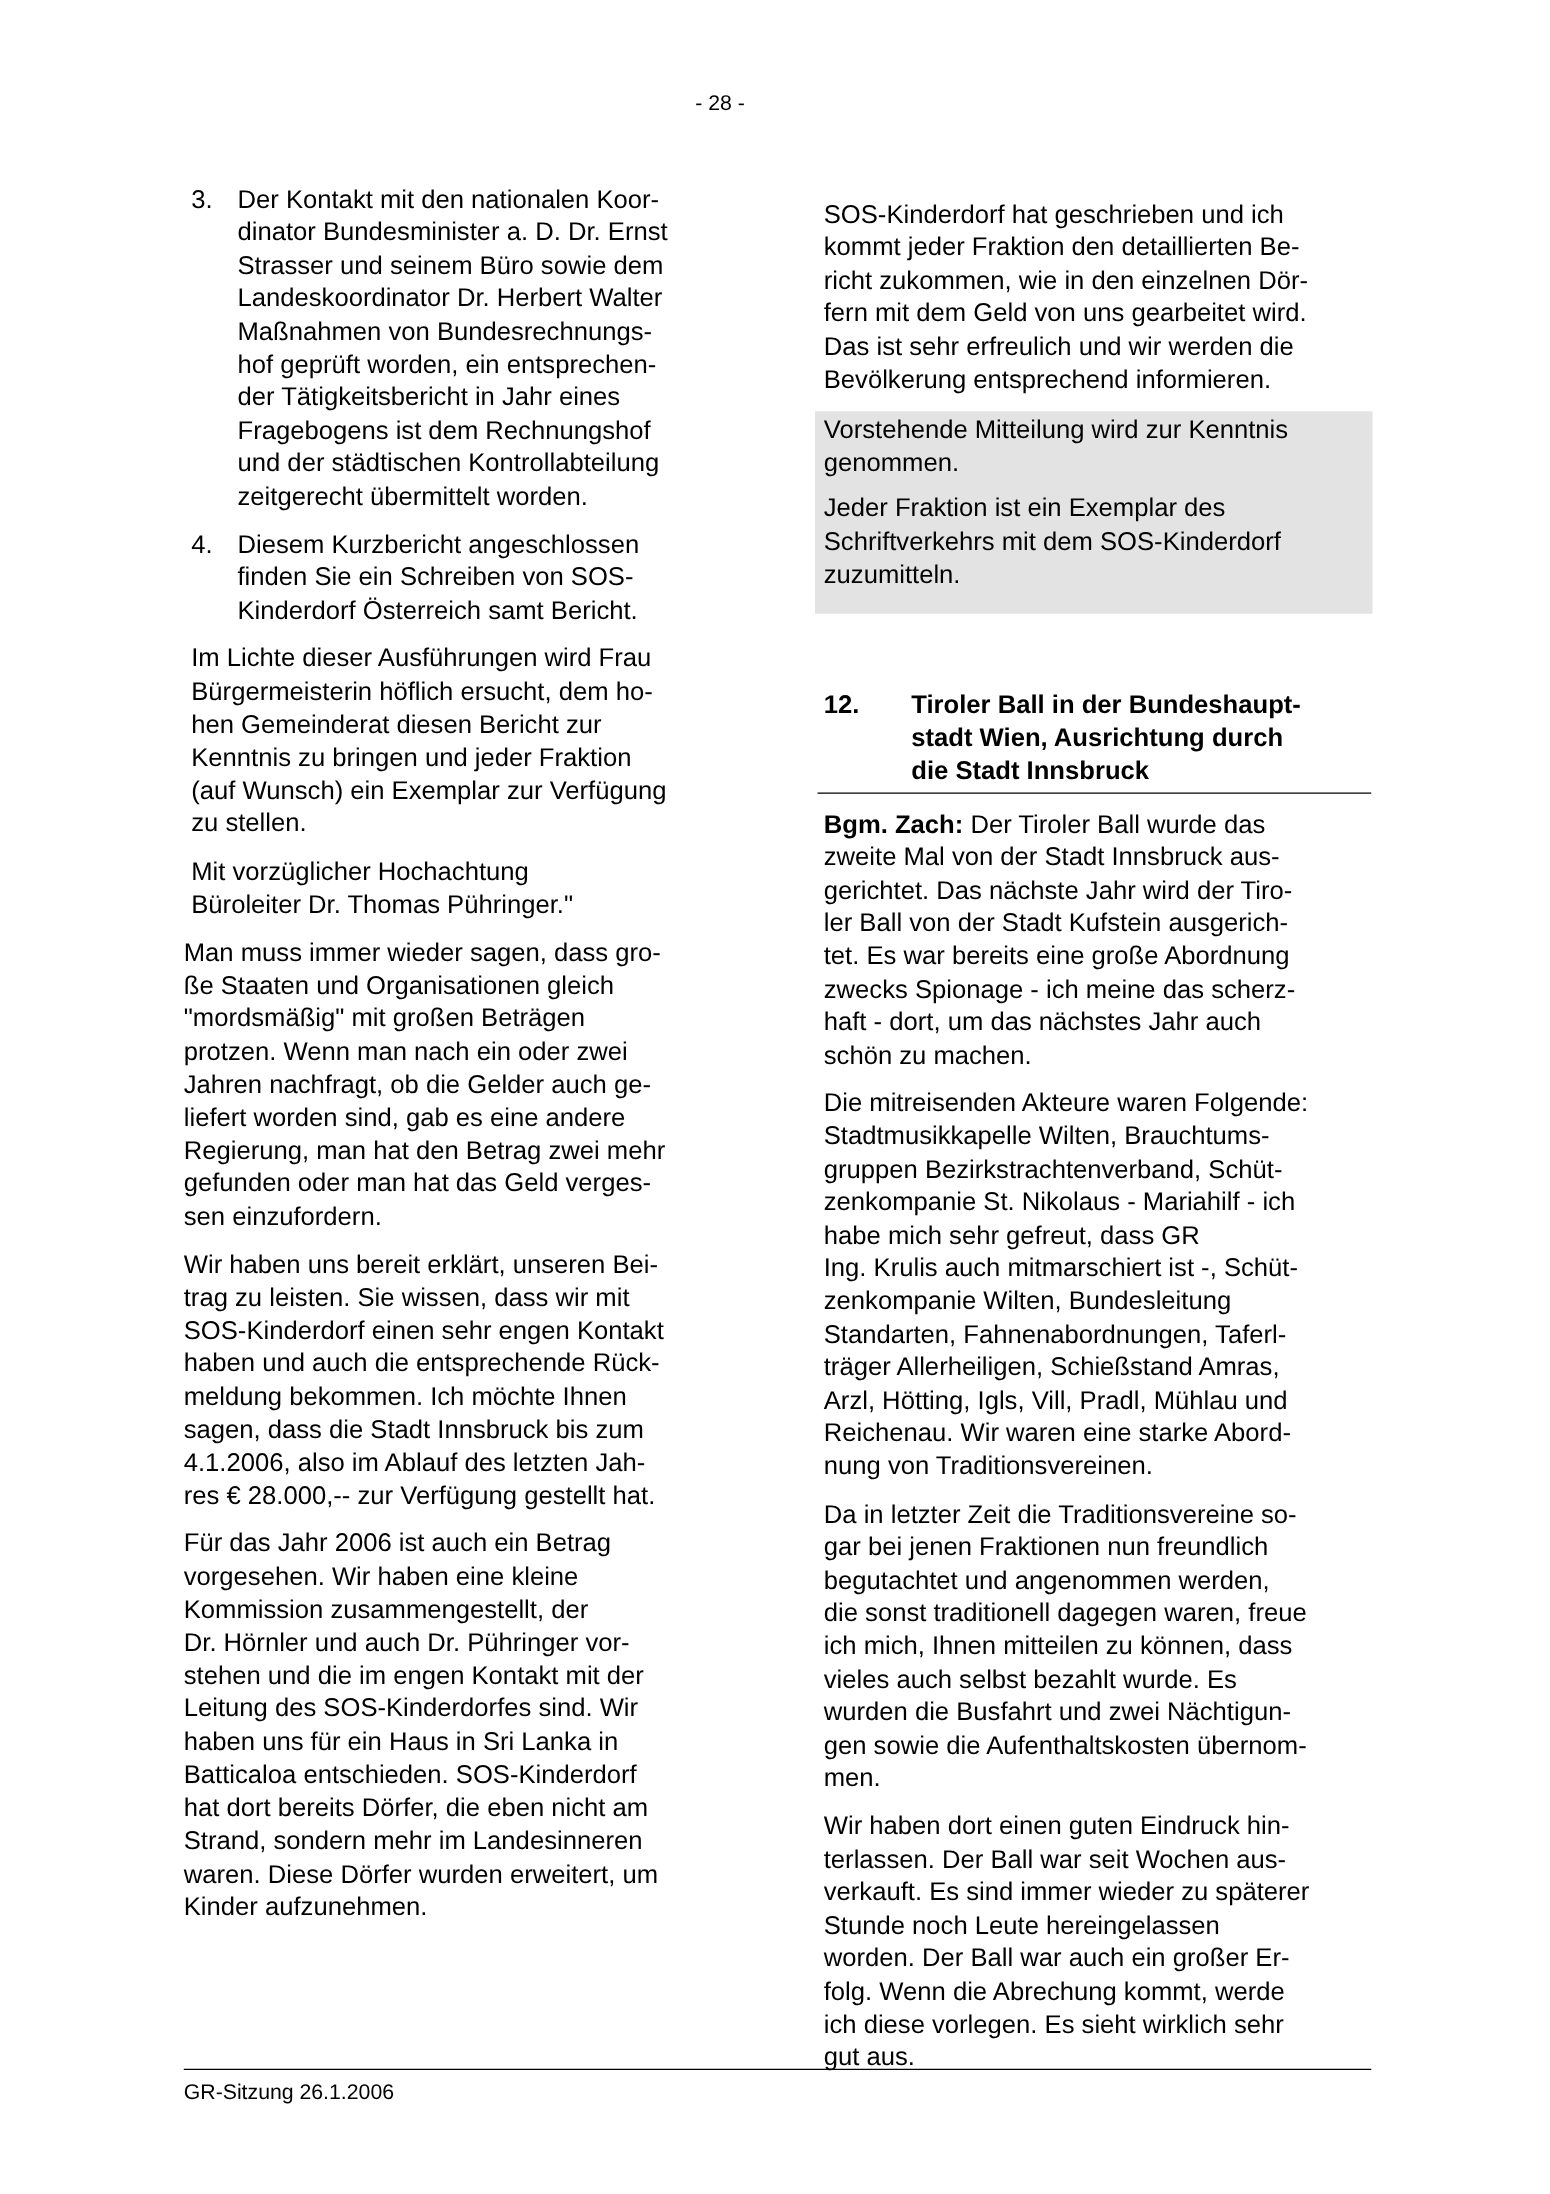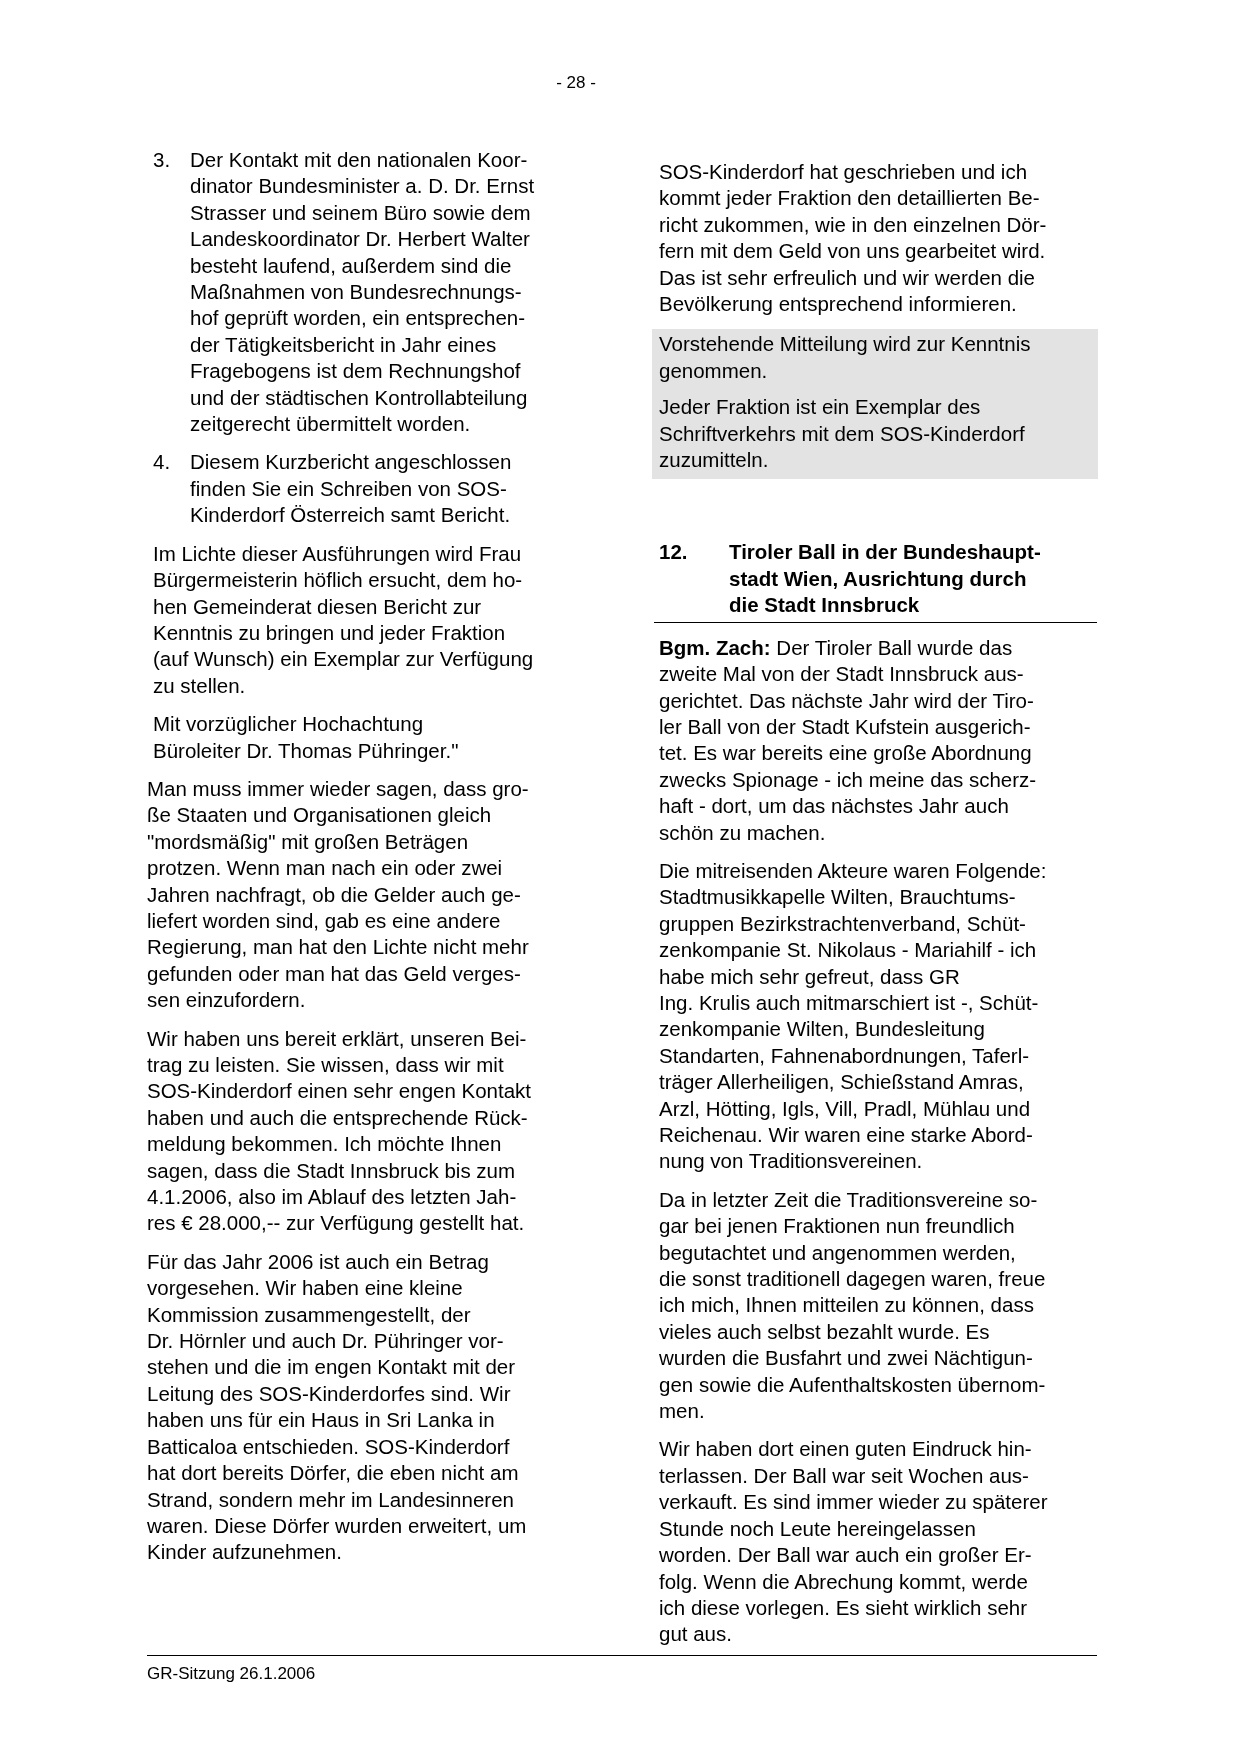--- a/index.html
+++ b/index.html
@@ -17,21 +17,21 @@
   .line { display: block; white-space: nowrap; }
   .list-item { position: relative; padding-left: 43px; }
   .list-num { position: absolute; left: 6px; top: 0; }
   .para { margin-bottom: 12px; }
   .indented { padding-left: 6px; }
   .gray-box {
     background: #e3e3e3; margin-left: -7px; padding-left: 7px; width: 439px;
     padding-top: 2px; padding-bottom: 6px;
   }
   .gray-box .para { margin-bottom: 10px; }
-  .gray-box .para:last-child { margin-bottom: 0; }
+  .gray-box .para:last-child { margin-bottom: 12px; }
   .section-head {
     font-weight: bold; position: relative; padding-left: 75px;
     padding-bottom: 3px; border-bottom: 1.5px solid #000;
     margin-left: -5px; padding-right: 0; width: 368px;
   }
   .section-num { position: absolute; left: 5px; top: 0; }
   .speaker { font-weight: bold; }
   .footer-rule {
     position: absolute; left: 147px; top: 1655px; width: 950px;
     height: 0; border-top: 1.5px solid #000;
@@ -47,21 +47,20 @@
 <div class="page-number">- 28 -</div>
 
 <div class="col col-left">
   <div class="list-item para">
     <span class="list-num">3.</span>
     <div>
         <span class="line">Der Kontakt mit den nationalen Koor-</span>
         <span class="line">dinator Bundesminister a. D. Dr. Ernst</span>
         <span class="line">Strasser und seinem Büro sowie dem</span>
         <span class="line">Landeskoordinator Dr. Herbert Walter</span>
-        <span class="line">besteht laufend, außerdem sind die</span>
         <span class="line">Maßnahmen von Bundesrechnungs-</span>
         <span class="line">hof geprüft worden, ein entsprechen-</span>
         <span class="line">der Tätigkeitsbericht in Jahr eines</span>
         <span class="line">Fragebogens ist dem Rechnungshof</span>
         <span class="line">und der städtischen Kontrollabteilung</span>
         <span class="line">zeitgerecht übermittelt worden.</span>
       </div>
   </div>
   <div class="list-item para">
     <span class="list-num">4.</span>
@@ -83,21 +82,21 @@
       <span class="line">Mit vorzüglicher Hochachtung</span>
       <span class="line">Büroleiter Dr. Thomas Pühringer."</span>
     </div>
   <div class="para">
       <span class="line">Man muss immer wieder sagen, dass gro-</span>
       <span class="line">ße Staaten und Organisationen gleich</span>
       <span class="line">"mordsmäßig" mit großen Beträgen</span>
       <span class="line">protzen. Wenn man nach ein oder zwei</span>
       <span class="line">Jahren nachfragt, ob die Gelder auch ge-</span>
       <span class="line">liefert worden sind, gab es eine andere</span>
-      <span class="line">Regierung, man hat den Lichte nicht mehr</span>
+      <span class="line">Regierung, man hat den Betrag zwei mehr</span>
       <span class="line">gefunden oder man hat das Geld verges-</span>
       <span class="line">sen einzufordern.</span>
     </div>
   <div class="para">
       <span class="line">Wir haben uns bereit erklärt, unseren Bei-</span>
       <span class="line">trag zu leisten. Sie wissen, dass wir mit</span>
       <span class="line">SOS-Kinderdorf einen sehr engen Kontakt</span>
       <span class="line">haben und auch die entsprechende Rück-</span>
       <span class="line">meldung bekommen. Ich möchte Ihnen</span>
       <span class="line">sagen, dass die Stadt Innsbruck bis zum</span>

